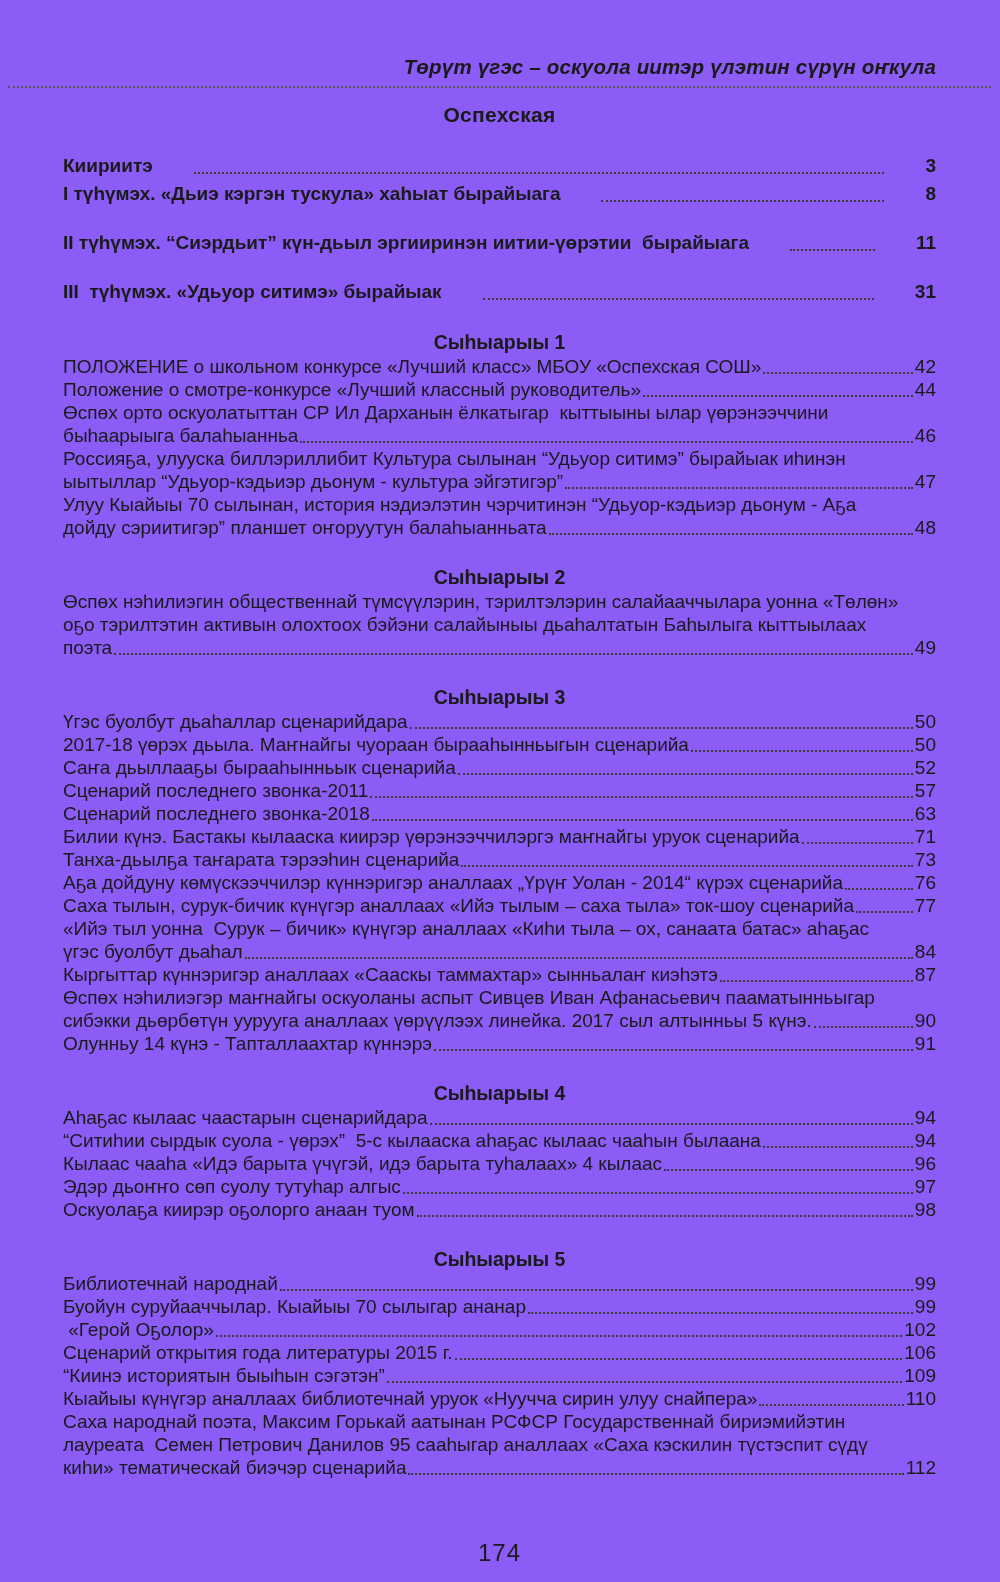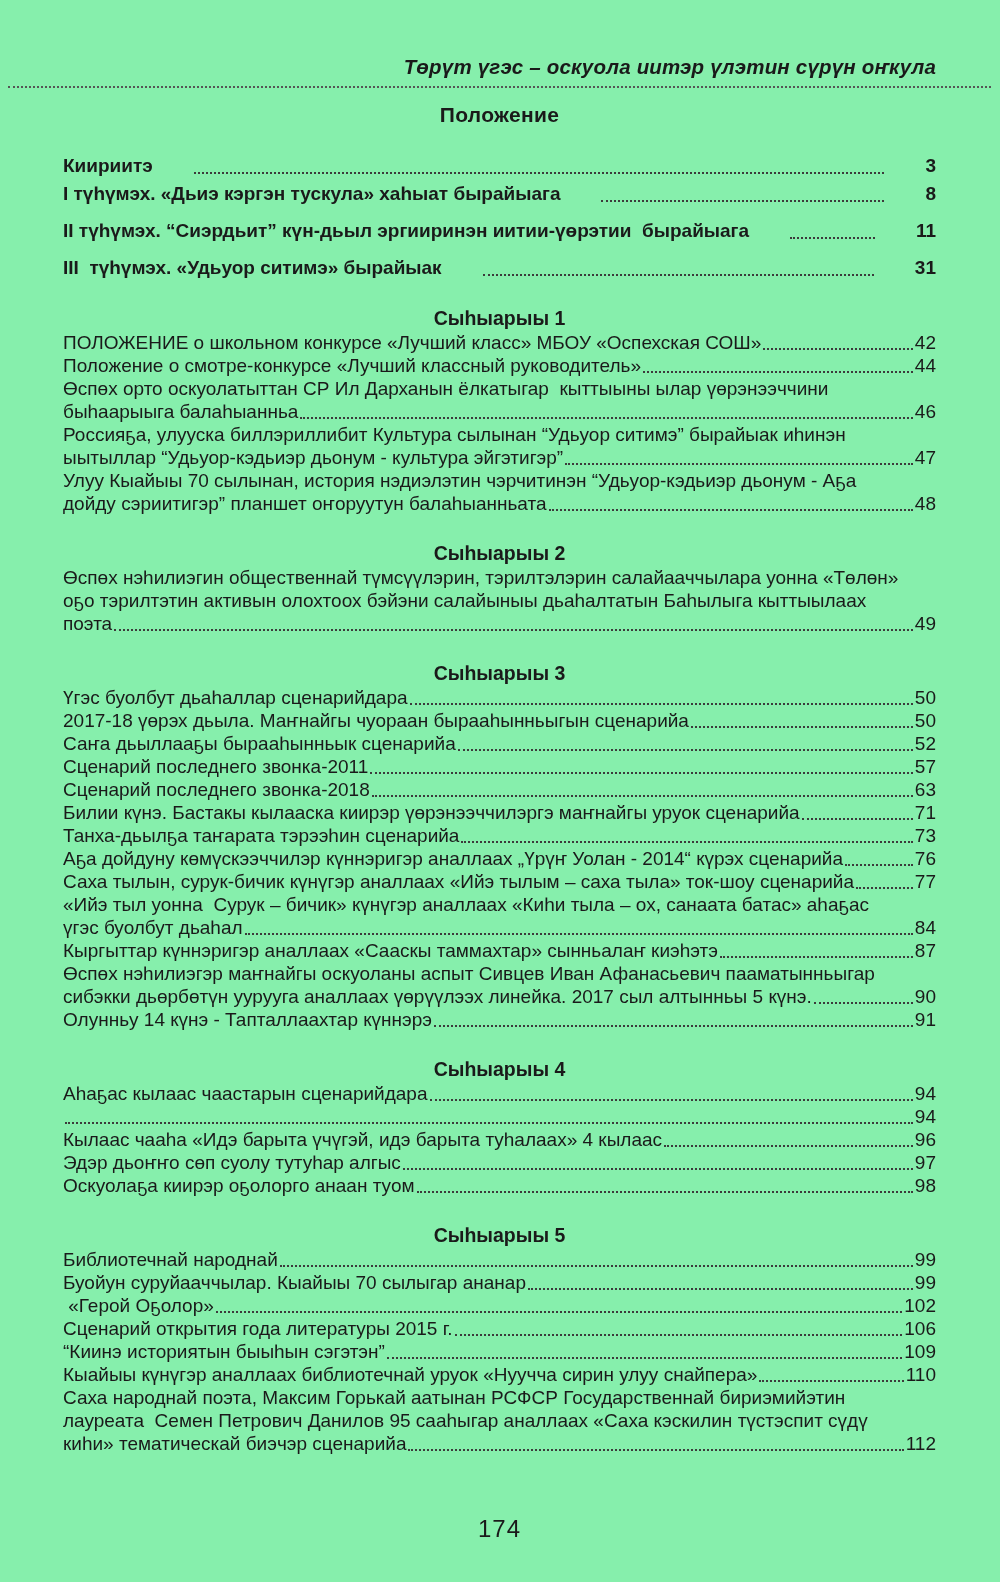--- a/index.html
+++ b/index.html
@@ -1,21 +1,21 @@
 <!DOCTYPE html>
 <html><head>
 <meta charset="utf-8">
 <style>
   html, body { margin: 0; padding: 0; background: #ffffff; }
   .page {
     width: 1000px;
     height: 1582px;
     box-sizing: border-box;
     padding: 54px 64px 0 63px;
-    background: #86efac;
+    background: #8b5cf6;
     color: #1a1a1a;
     font-family: "Liberation Sans", sans-serif;
     position: relative;
     overflow: hidden;
   }
   .running-header {
     text-align: right;
     font-style: italic;
     font-weight: 700;
     font-size: 20.5px;
@@ -32,21 +32,21 @@
     text-align: center;
     font-weight: 700;
     font-size: 21px;
     line-height: 27px;
     margin: 13px 0 0 0;
     letter-spacing: 0.3px;
   }
   .front-matter { margin-top: 25px; }
   .front-matter .toc-entry { font-weight: 700; font-size: 19px; }
   .front-matter .toc-entry + .toc-entry { margin-top: 3px; }
-  .front-matter .toc-entry:nth-child(n+3) { margin-top: 12px; }
+  .front-matter .toc-entry:nth-child(n+3) { margin-top: 24px; }
   .front-matter .entry-row, .front-matter .entry-line { line-height: 25px; gap: 39px; }
 
   .section { margin-top: 26px; }
   .section-heading {
     text-align: center;
     font-weight: 700;
     font-size: 19.5px;
     line-height: 24px;
     margin: 0 0 1px 0;
   }
@@ -70,21 +70,21 @@
     margin-top: 60px;
     letter-spacing: 1px;
   }
 </style>
 </head>
 <body>
 
 <div class="page">
   <div class="running-header">Төрүт үгэс – оскуола иитэр үлэтин сүрүн оҥкула</div>
   <div class="header-rule"></div>
-  <div class="title">Положение</div>
+  <div class="title">Оспехская</div>
   <div class="front-matter" id="front-matter">
       <div class="toc-entry">
         <div class="entry-row">
           <span class="entry-text">Киириитэ</span>
           <span class="dots"></span>
           <span class="pg">3</span>
         </div>
       </div>
       <div class="toc-entry">
         <div class="entry-row">
@@ -262,20 +262,21 @@
         <div class="section-heading">Сыһыарыы 4</div>
         <div class="toc-entry">
           <div class="entry-row">
             <span class="entry-text">Аһаҕас кылаас чаастарын сценарийдара</span>
             <span class="dots"></span>
             <span class="pg">94</span>
           </div>
         </div>
         <div class="toc-entry">
           <div class="entry-row">
+            <span class="entry-text">“Ситиһии сырдык суола - үөрэх”  5-с кылааска аһаҕас кылаас чааһын былаана</span>
             <span class="dots"></span>
             <span class="pg">94</span>
           </div>
         </div>
         <div class="toc-entry">
           <div class="entry-row">
             <span class="entry-text">Кылаас чааһа «Идэ барыта үчүгэй, идэ барыта туһалаах» 4 кылаас</span>
             <span class="dots"></span>
             <span class="pg">96</span>
           </div>

